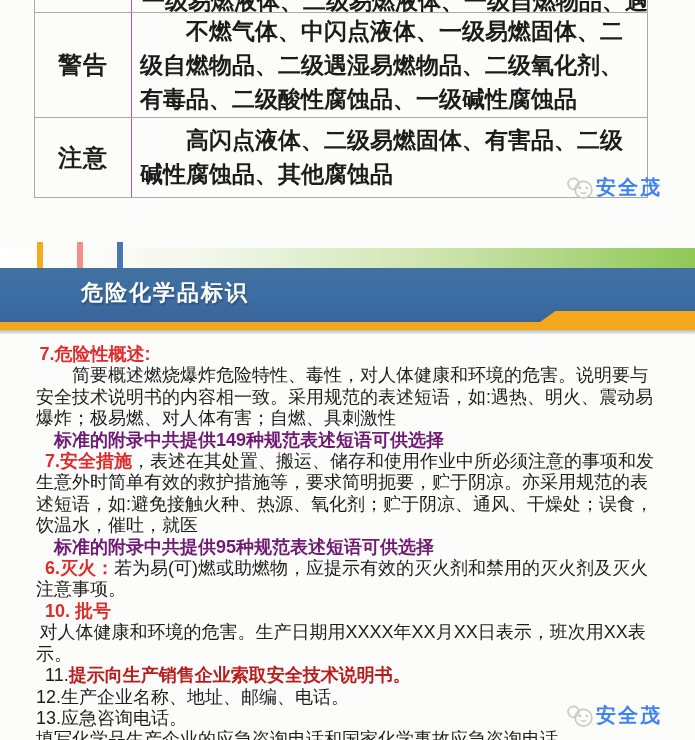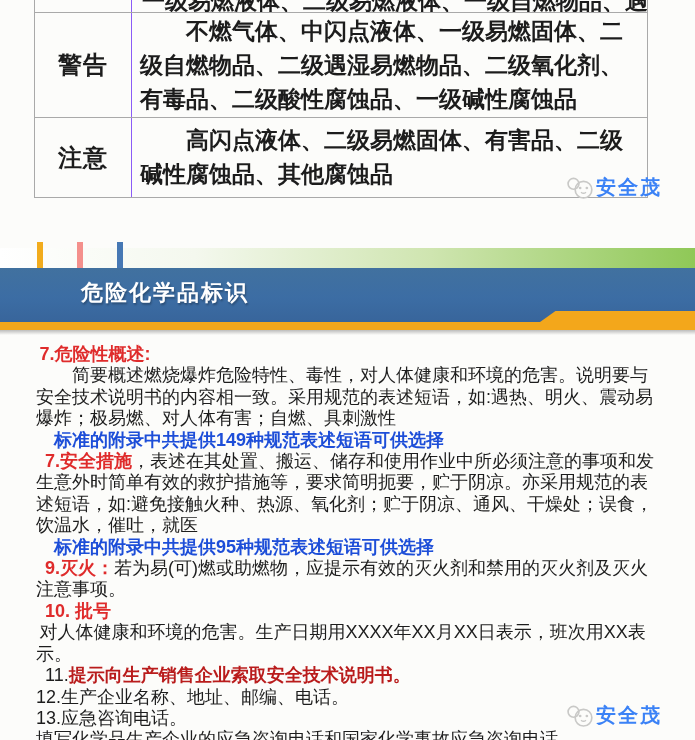--- a/index.html
+++ b/index.html
@@ -68,21 +68,21 @@
     background:linear-gradient(180deg,rgba(110,110,110,0.45),rgba(110,110,110,0));
   }
   
   .content{
     position:absolute;left:36px;top:344px;width:628px;
     font-size:18px;line-height:21.4px;color:#1d1d1d;
   }
   .content p{margin:0;}
   .red{color:#df2b2b;}
   .orange{color:#b91c1c;}
-  .pinknote{color:#1d4ed8;font-weight:700;text-indent:1em;}
+  .pinknote{color:#701a75;font-weight:700;text-indent:1em;}
   .b{font-weight:700;}
   .ind02{text-indent:0.2em;}
   .ind05{text-indent:0.5em;}
   .ind2{text-indent:2em;}
   
   .mascot{width:30px;height:24px;display:inline-block;}
 </style>
 </head>
 <body>
 
@@ -123,21 +123,21 @@
 <div class="wedge-orange"></div>
 <div class="band-orange"></div>
 <div class="band-shadow"></div>
 
 <div class="content">
   <p class="red b ind02">7.危险性概述:</p>
   <p class="ind2">简要概述燃烧爆炸危险特性、毒性，对人体健康和环境的危害。说明要与安全技术说明书的内容相一致。采用规范的表述短语，如:遇热、明火、震动易爆炸；极易燃、对人体有害；自燃、具刺激性</p>
   <p class="pinknote">标准的附录中共提供149种规范表述短语可供选择</p>
   <p class="ind05"><span class="red b">7.安全措施</span><span>，表述在其处置、搬运、储存和使用作业中所必须注意的事项和发生意外时简单有效的救护措施等，要求简明扼要，贮于阴凉。亦采用规范的表述短语，如:避免接触火种、热源、氧化剂；贮于阴凉、通风、干燥处；误食，饮温水，催吐，就医</span></p>
   <p class="pinknote">标准的附录中共提供95种规范表述短语可供选择</p>
-  <p class="ind05"><span class="red b">9.灭火：</span><span>若为易(可)燃或助燃物，应提示有效的灭火剂和禁用的灭火剂及灭火注意事项。</span></p>
+  <p class="ind05"><span class="red b">6.灭火：</span><span>若为易(可)燃或助燃物，应提示有效的灭火剂和禁用的灭火剂及灭火注意事项。</span></p>
   <p class="red b ind05">10. 批号</p>
   <p class="ind02">对人体健康和环境的危害。生产日期用XXXX年XX月XX日表示，班次用XX表示。</p>
   <p class="ind05"><span>11.</span><span class="orange b">提示向生产销售企业索取安全技术说明书。</span></p>
   <p>12.生产企业名称、地址、邮编、电话。</p>
   <p>13.应急咨询电话。</p>
   <p>填写化学品生产企业的应急咨询电话和国家化学事故应急咨询电话。</p>
 </div>
 
 <div class="wm wm2">
   <svg class="mascot" viewBox="0 0 36 28">

